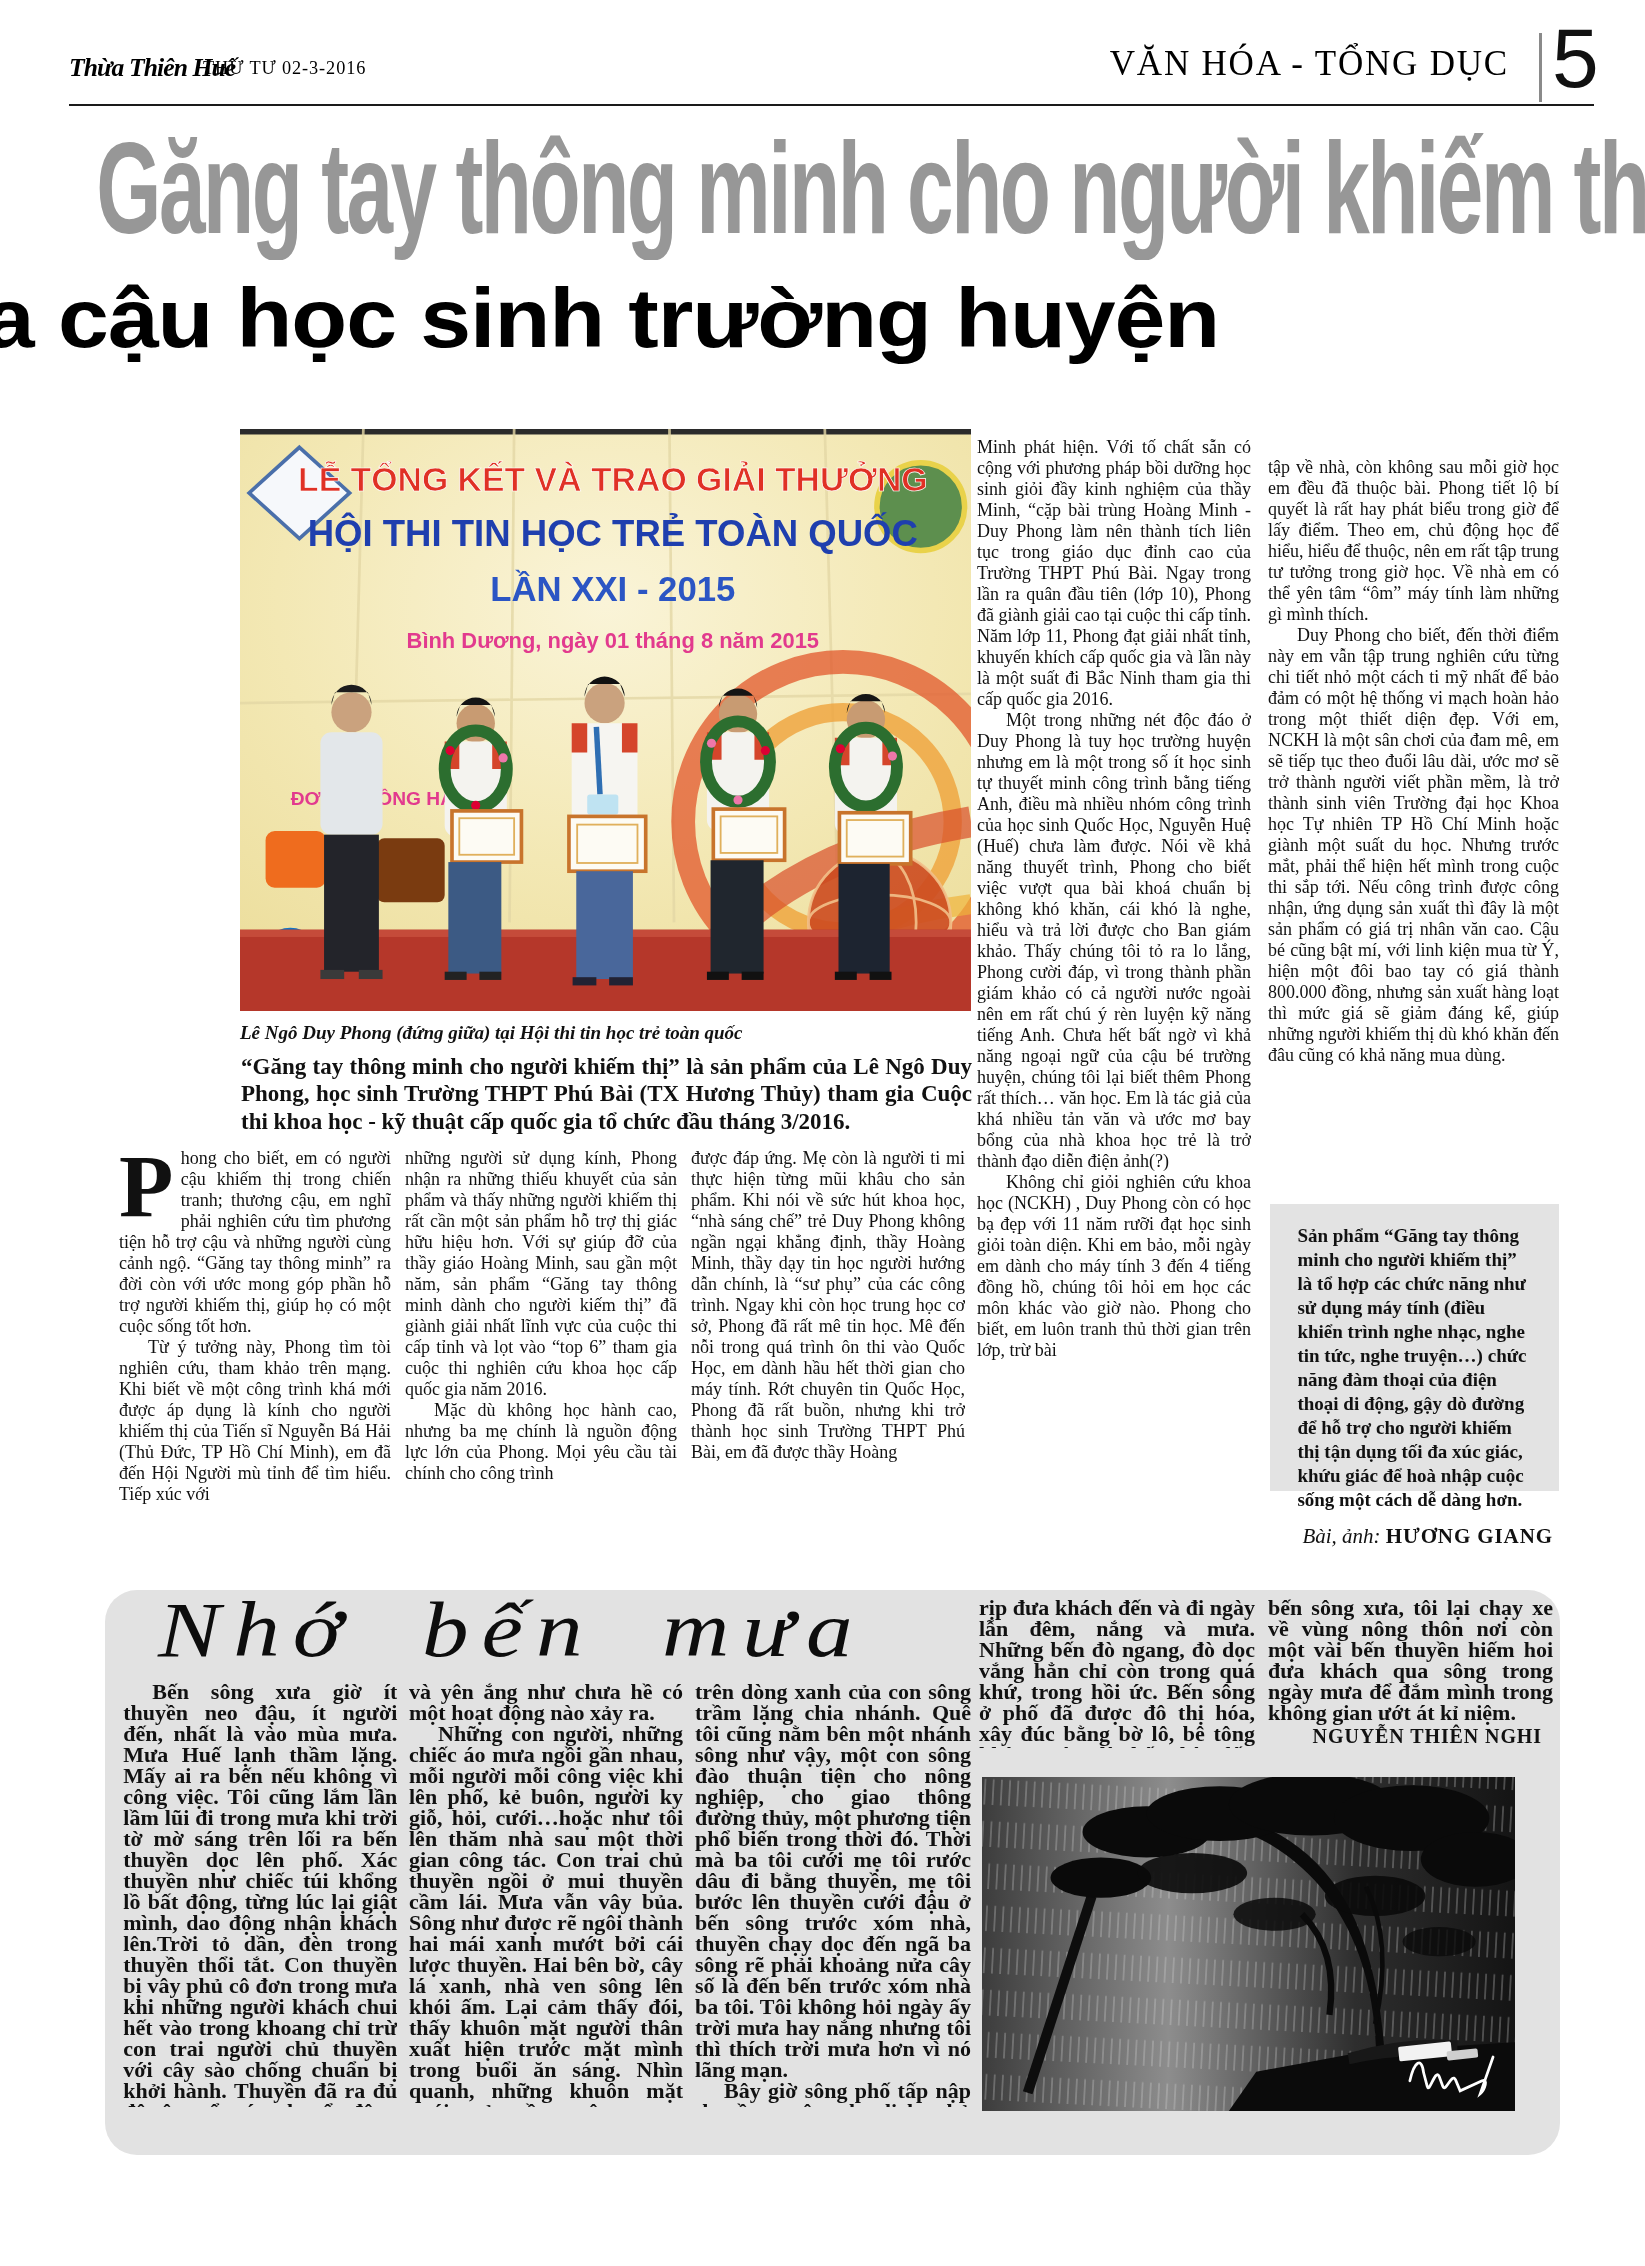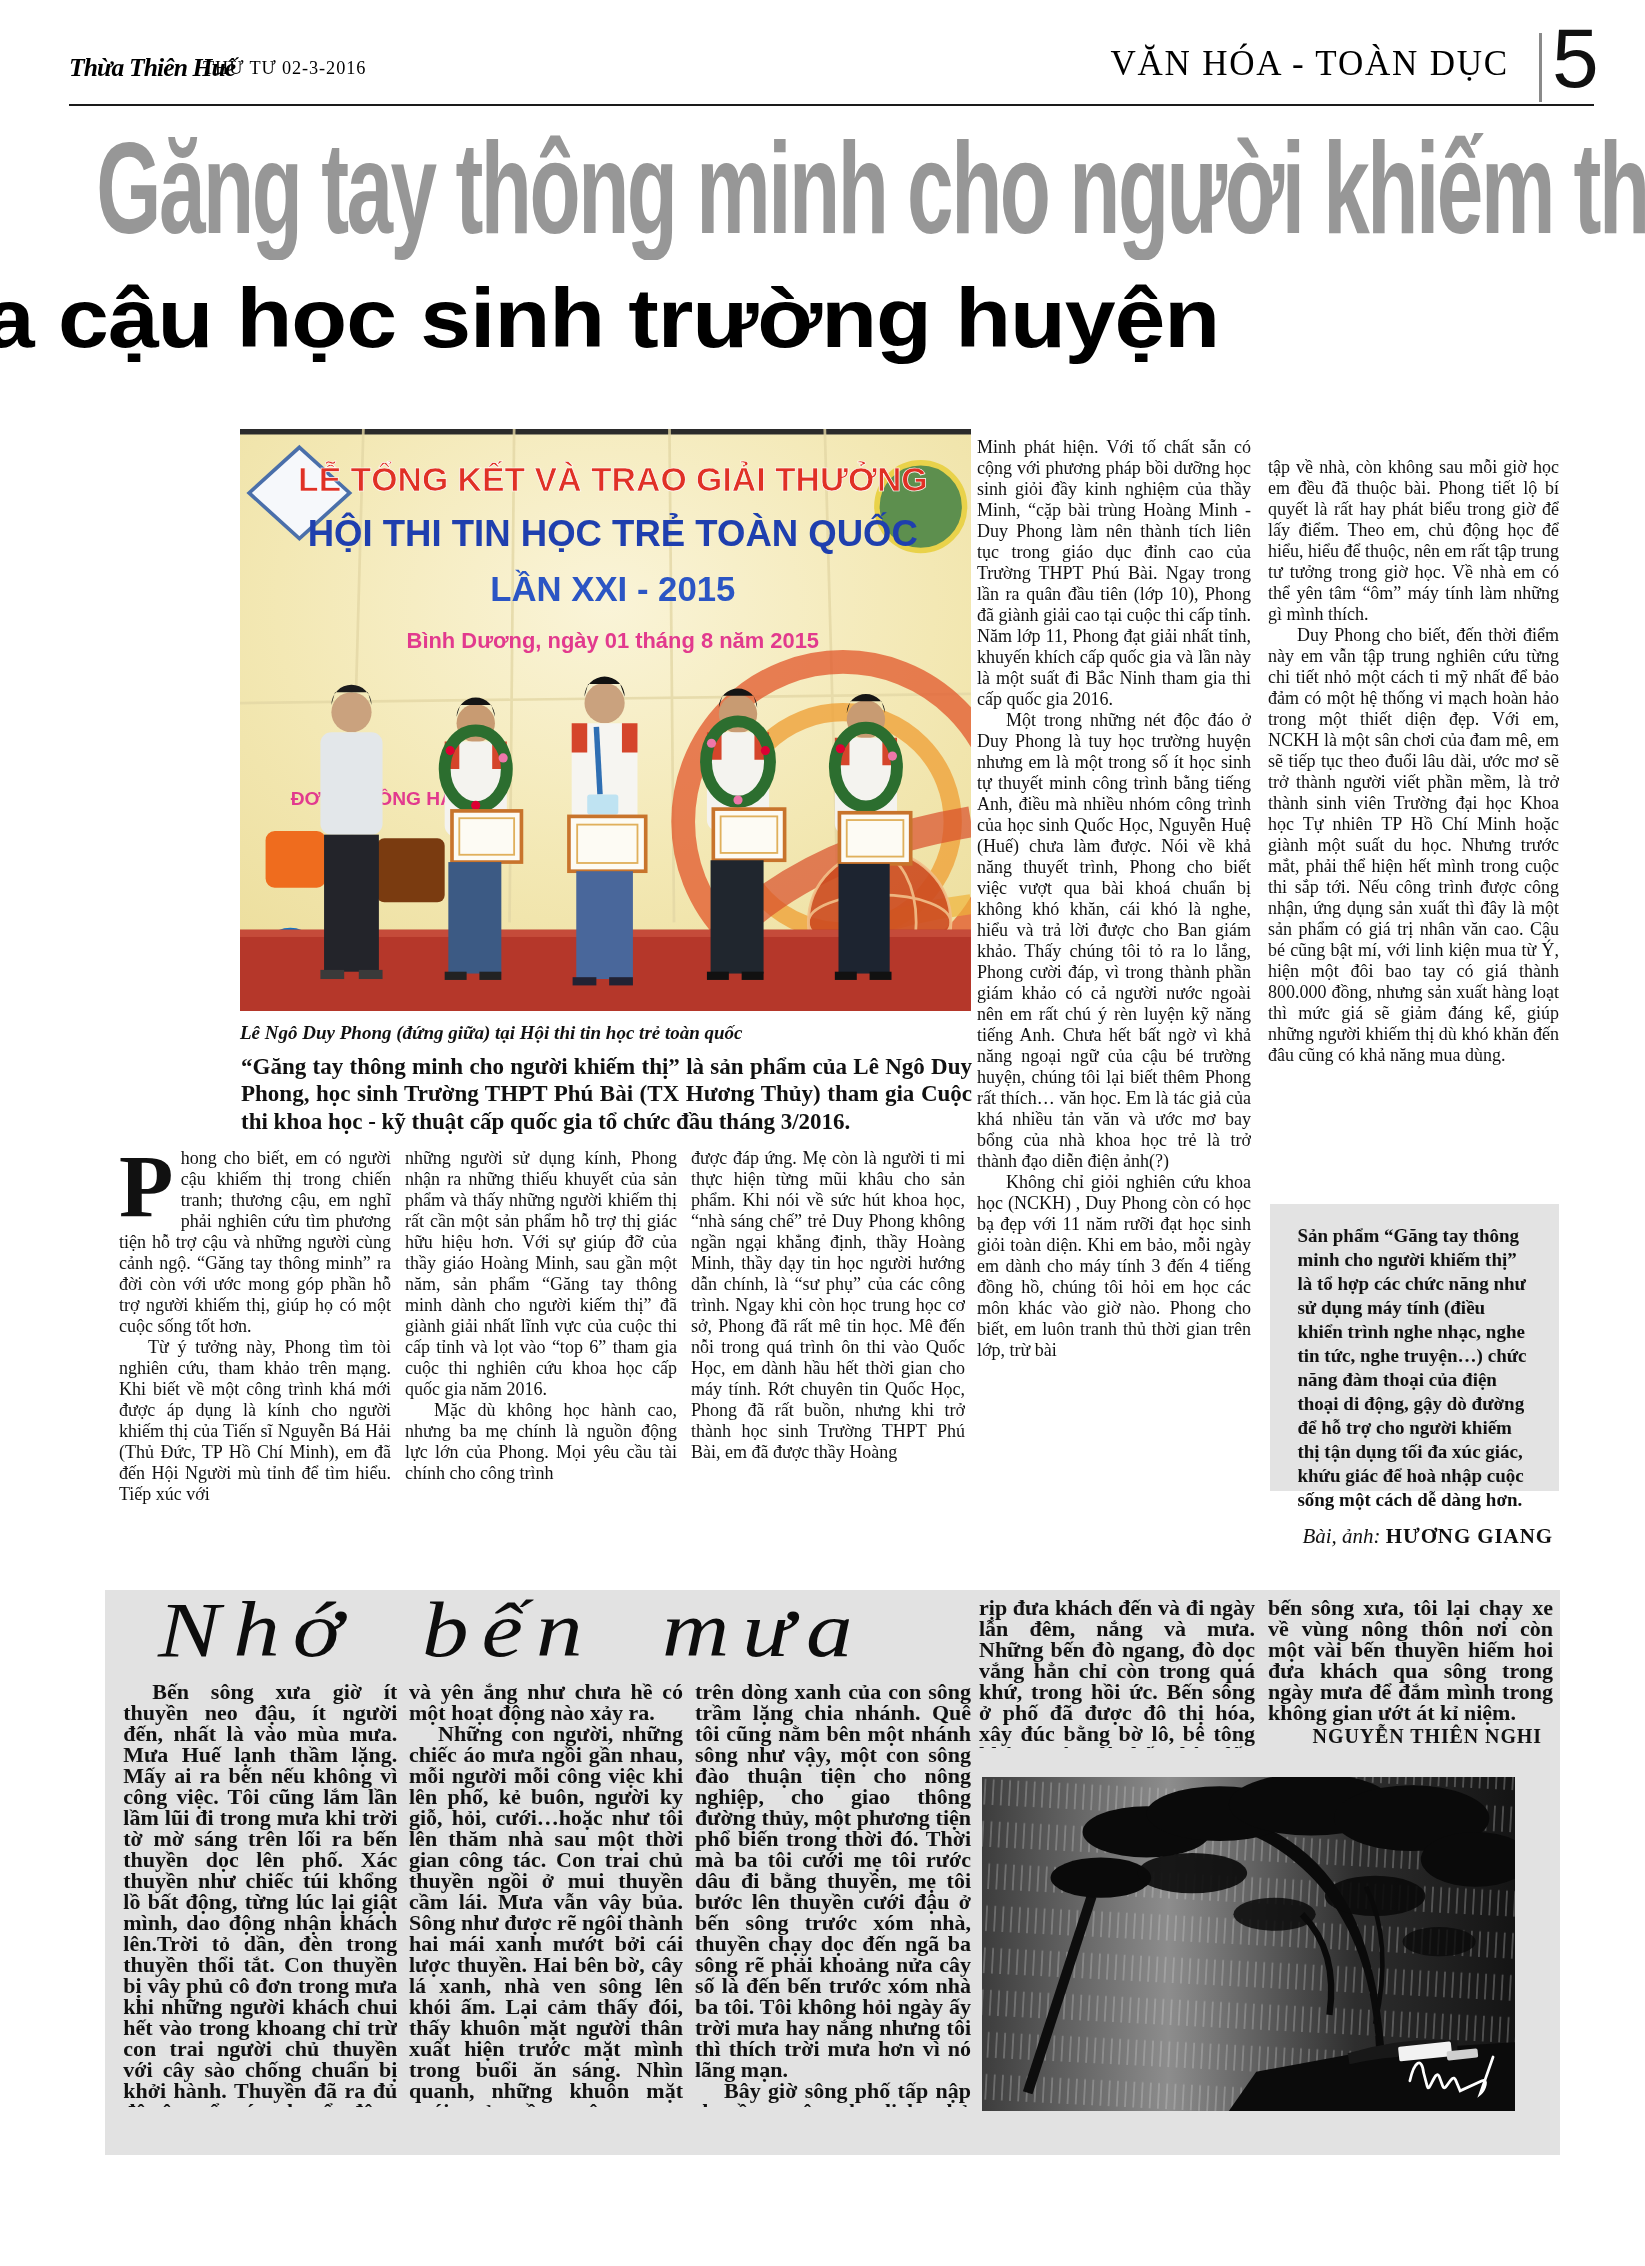--- a/index.html
+++ b/index.html
@@ -43,21 +43,21 @@
   .c4{left:977px;top:437px;width:274px;height:1118px;}
   .c5{left:1268px;top:437px;width:291px;height:760px;margin-top:20px;}
   .dropcap{float:left;font-weight:bold;font-size:89px;line-height:64px;padding:5.5px 7.3px 0 0;}
   .infobox{position:absolute;left:1270px;top:1204px;width:236px;height:247px;background:#e3e3e3;
            padding:20px 25.6px 20px 27.4px;font-weight:bold;font-size:19px;line-height:24px;}
   .byline1{position:absolute;left:1268px;top:1524px;width:285px;text-align:right;font-size:21px;}
   .byline1 .lbl{font-style:italic;margin-left:30px;}
   .byline1 .name{font-weight:bold;letter-spacing:0.9px;}
 
   
-  .panel{position:absolute;left:105px;top:1590px;width:1455px;height:565px;background:#e2e2e2;}
+  .panel{position:absolute;left:105px;top:1590px;width:1455px;height:565px;background:#e2e2e2;border-radius:32px;}
   .hl3{position:absolute;left:53px;top:-5.5px;}
   .hl3 span{display:inline-block;white-space:nowrap;font-style:italic;font-weight:500;
             font-family:"Liberation Serif",serif;font-size:79px;letter-spacing:11px;word-spacing:25.6px;
             color:#0d0d0d;transform:scaleX(1.18);transform-origin:left top;}
   .bcol{position:absolute;font-size:22px;line-height:21px;text-align:justify;overflow:hidden;font-weight:bold;}
   .bcol p{margin:0;text-indent:29px;}
   .bcol p.cont{text-indent:0;}
   .b1{left:18.3px;top:91px;width:274px;height:426px;}
   .b2{left:304px;top:91px;width:274px;height:426px;}
   .b3{left:590px;top:91px;width:276px;height:426px;}
@@ -67,21 +67,21 @@
            font-weight:bold;font-size:20px;letter-spacing:0.9px;}
   .photo2{position:absolute;left:877px;top:187px;width:533px;height:334px;}
 </style>
 </head>
 <body>
 
 <div id="page">
 
   <div class="masthead">Thừa Thiên Huế</div>
   <div class="issue-date">THỨ TƯ 02-3-2016</div>
-  <div class="section-title">VĂN HÓA - TOÀN DỤC</div>
+  <div class="section-title">VĂN HÓA - TỔNG DỤC</div>
   <div class="vbar"></div>
   <div class="page-num">5</div>
   <div class="head-rule"></div>
 
   <div class="hl1"><span>Găng tay thông minh cho người khiếm thị</span></div>
   <div class="hl2"><span>của cậu học sinh trường huyện</span></div>
 
   <svg class="photo1" viewBox="0 0 800 637" preserveAspectRatio="none">
     <defs>
       <radialGradient id="glow" cx="50%" cy="30%" r="75%">

